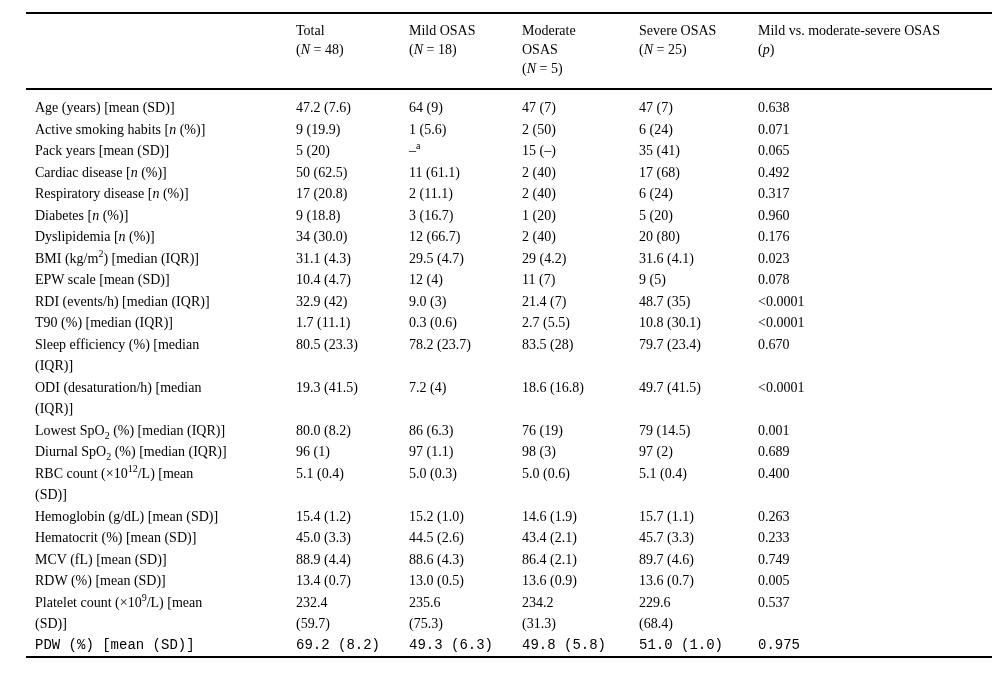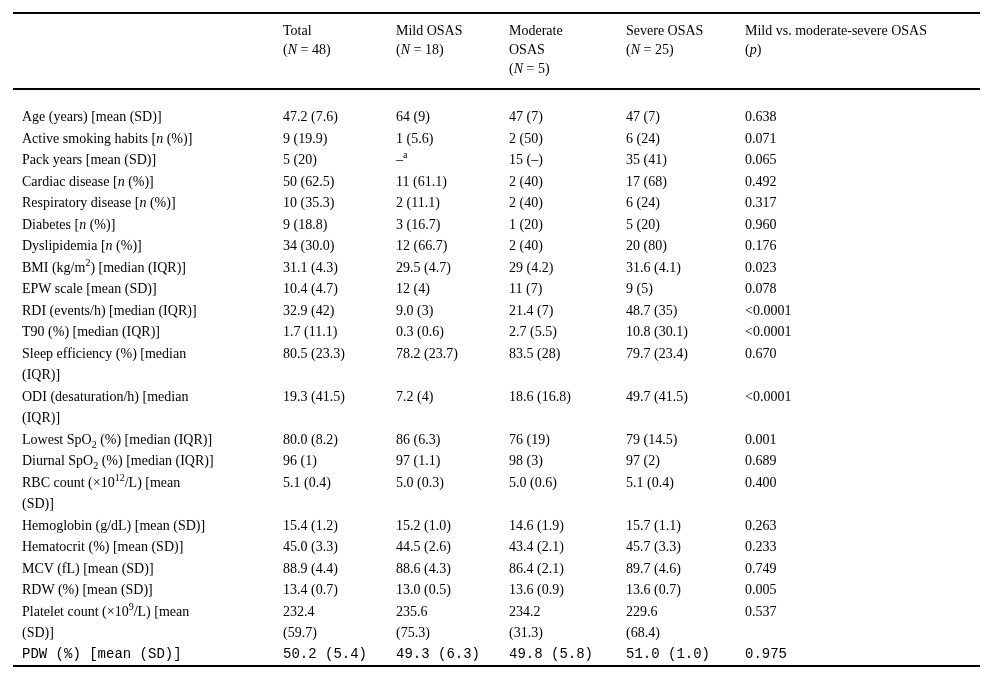--- a/index.html
+++ b/index.html
@@ -11,21 +11,21 @@
     position: relative;
     width: 992px;
     height: 687px;
     background: #ffffff;
     overflow: hidden;
     font-family: "Liberation Serif", serif;
     color: #000000;
   }
   .tablewrap {
     position: absolute;
-    left: 13px;
+    left: 26px;
     top: 12px;
     width: 967px;
   }
   table.data-table {
     border-collapse: collapse;
     table-layout: fixed;
     width: 967px;
     font-family: "Liberation Serif", serif;
     font-size: 14px;
     color: #000000;
@@ -38,21 +38,21 @@
     line-height: 19px;
     border-top: 2px solid #000000;
     border-bottom: 2px solid #000000;
   }
   tbody td {
     vertical-align: top;
     text-align: left;
     padding: 0 8px 0 0;
     line-height: 21.5px;
   }
-  tbody tr:first-child td { padding-top: 16px; }
+  tbody tr:first-child td { padding-top: 7px; }
   tbody tr:last-child td {
     border-bottom: 2px solid #000000;
     font-family: Liberation Mono, monospace;
   }
   td.c-label, th.c-label { padding-left: 9px; }
   sup { font-size: 10px; line-height: 0; }
   sub { font-size: 10px; line-height: 0; }
 </style>
 </head>
 <body>
@@ -106,21 +106,21 @@
           <tr>
             <td class="c-label">Cardiac disease [<i>n</i> (%)]</td>
             <td class="c-val">50 (62.5)</td>
             <td class="c-val">11 (61.1)</td>
             <td class="c-val">2 (40)</td>
             <td class="c-val">17 (68)</td>
             <td class="c-val">0.492</td>
           </tr>
           <tr>
             <td class="c-label">Respiratory disease [<i>n</i> (%)]</td>
-            <td class="c-val">10 (35.3)</td>
+            <td class="c-val">17 (20.8)</td>
             <td class="c-val">2 (11.1)</td>
             <td class="c-val">2 (40)</td>
             <td class="c-val">6 (24)</td>
             <td class="c-val">0.317</td>
           </tr>
           <tr>
             <td class="c-label">Diabetes [<i>n</i> (%)]</td>
             <td class="c-val">9 (18.8)</td>
             <td class="c-val">3 (16.7)</td>
             <td class="c-val">1 (20)</td>
@@ -242,21 +242,21 @@
           <tr>
             <td class="c-label">Platelet count (×10<sup>9</sup>/L) [mean<br>(SD)]</td>
             <td class="c-val">232.4<br>(59.7)</td>
             <td class="c-val">235.6<br>(75.3)</td>
             <td class="c-val">234.2<br>(31.3)</td>
             <td class="c-val">229.6<br>(68.4)</td>
             <td class="c-val">0.537</td>
           </tr>
           <tr>
             <td class="c-label">PDW (%) [mean (SD)]</td>
-            <td class="c-val">50.2 (5.4)</td>
+            <td class="c-val">69.2 (8.2)</td>
             <td class="c-val">49.3 (6.3)</td>
             <td class="c-val">49.8 (5.8)</td>
             <td class="c-val">51.0 (1.0)</td>
             <td class="c-val">0.975</td>
           </tr>
         </tbody>
     </table>
   </div>
 </div>
 

